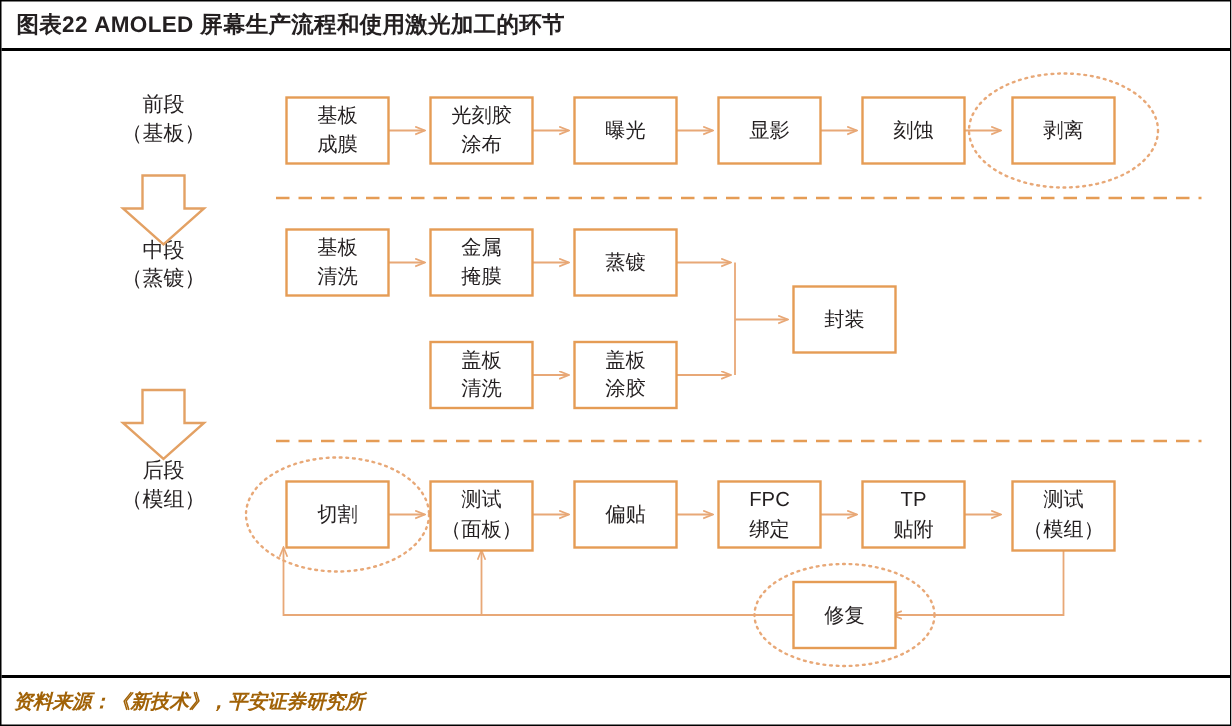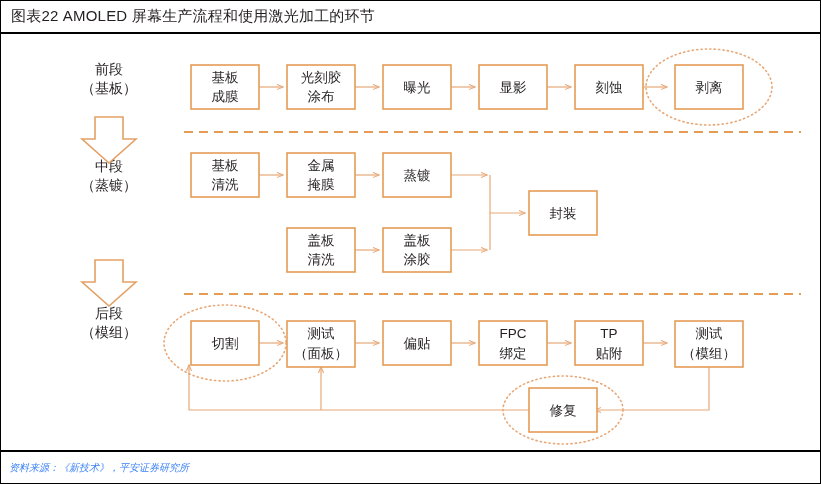--- a/index.html
+++ b/index.html
@@ -29,41 +29,42 @@
     width: 819px;
     height: 33px;
     border-bottom: 2px solid #000000;
     box-sizing: border-box;
     display: flex;
     align-items: center;
     padding-left: 10px;
   }
   .title-text {
     font-size: 15px;
-    font-weight: normal;
+    font-weight: bold;
     letter-spacing: 0.2px;
     white-space: nowrap;
   }
   .footer-bar {
     position: absolute;
     left: 0; bottom: 0;
     width: 819px;
     height: 33px;
     border-top: 2px solid #000000;
     box-sizing: border-box;
     display: flex;
     align-items: center;
     padding-left: 8px;
   }
   .footer-text {
-    font-size: 10px;
+    font-size: 13px;
     font-style: italic;
     font-family: "Liberation Serif", "DejaVu Serif", serif;
-    color: #3b82f6;
+    color: #a16207;
     white-space: nowrap;
+    font-weight: bold;
   }
   #canvas {
     position: absolute;
     left: 0;
     top: 34px;
     width: 819px;
     height: 461px;
   }
   svg { display: block; }
   .node-box {

